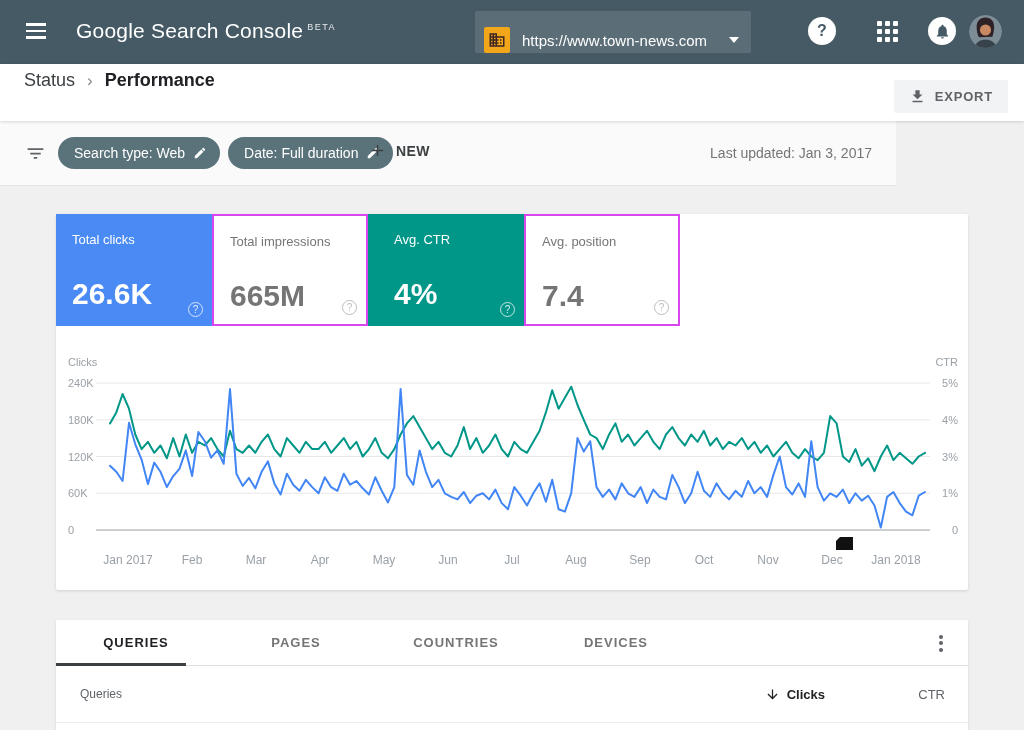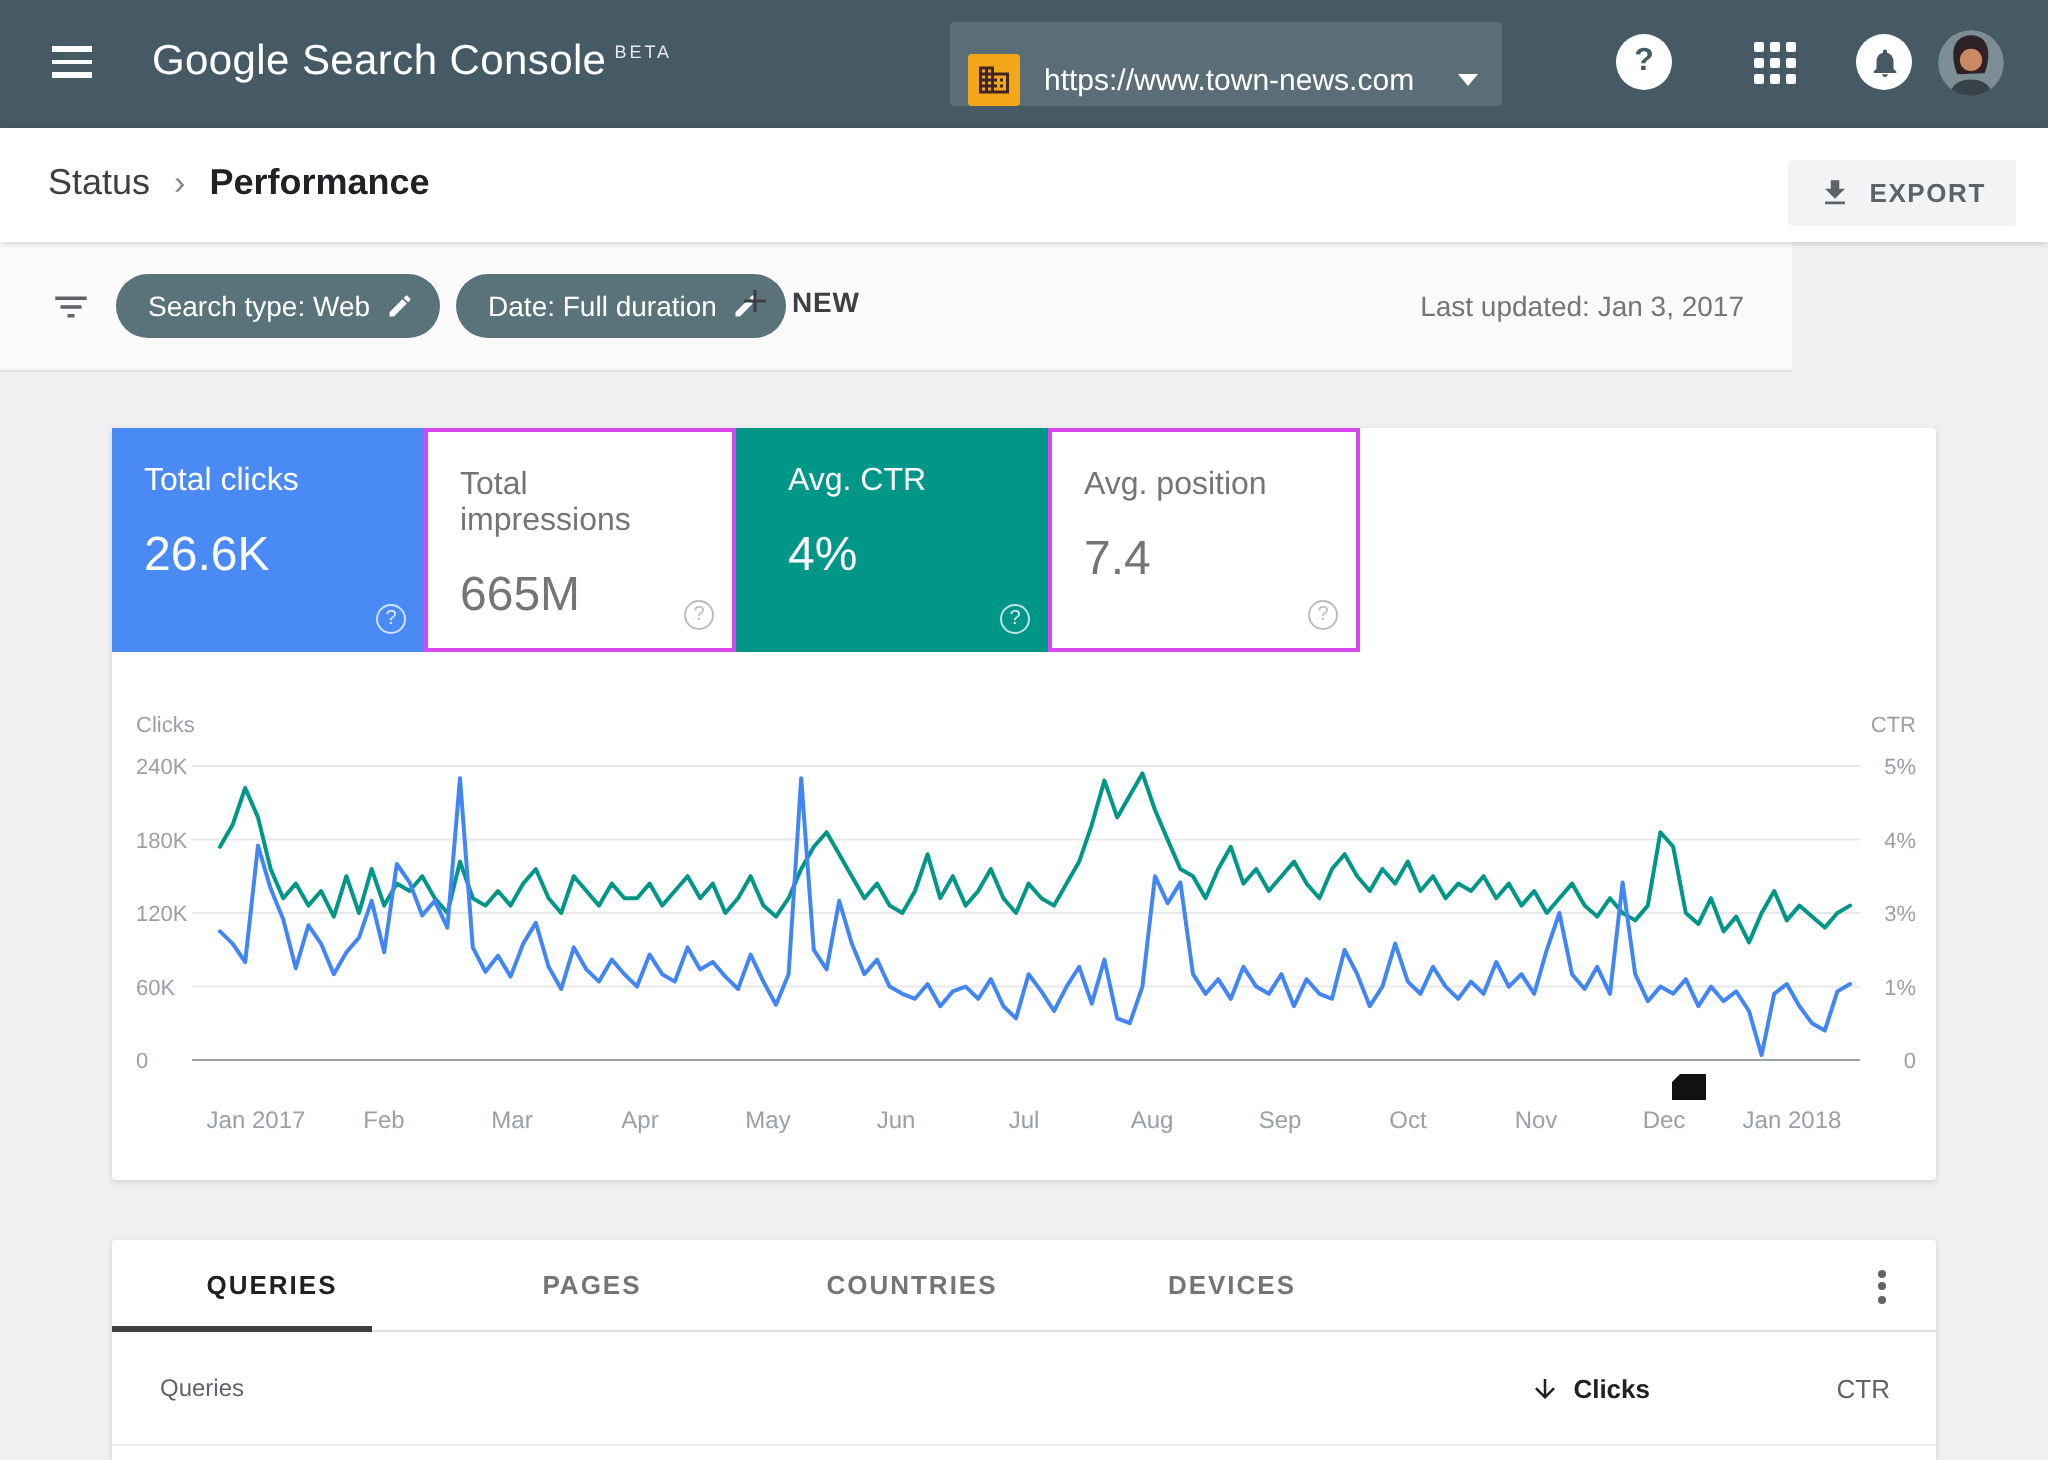--- a/index.html
+++ b/index.html
@@ -27,21 +27,21 @@
   .apps { left:877px; top:21px; width:22px; height:22px; border-radius:0;
           display:grid; grid-template-columns:repeat(3,5px); grid-template-rows:repeat(3,5px);
           gap:3px; }
   .apps i { background:#fff; border-radius:1px; }
   .bell-circ { left:928px; background:#fff; display:flex; align-items:center; justify-content:center; }
   .avatar { left:969px; top:15px; width:33px; height:33px; overflow:hidden; }
 
   
   .pagehead { position:relative; width:1024px; height:57px; background:#fff;
               box-shadow:0 1px 3px rgba(0,0,0,.14); z-index:5; }
-  .crumbs { position:absolute; left:24px; top:17px; font-size:18px; color:#3c4043;
+  .crumbs { position:absolute; left:24px; top:6px; font-size:18px; color:#3c4043;
             display:flex; align-items:flex-end; gap:12px; }
   .crumb-sep { color:#80868b; font-size:17px; }
   .crumb-current { font-weight:bold; color:#202124; }
   .export-btn { position:absolute; right:16px; top:16px; height:33px; background:#f1f3f4;
                 border:none; border-radius:2px; display:flex; align-items:center; gap:9px;
                 padding:0 15px; color:#5f6368; font-size:13px; font-weight:bold;
                 letter-spacing:.8px; cursor:pointer; font-family:inherit; }
 
   
   .filterbar { position:relative; width:896px; height:65px; background:#fafafa;
@@ -58,22 +58,22 @@
   
   .card { position:absolute; left:56px; width:912px; background:#fff; border-radius:2px;
           box-shadow:0 1px 3px rgba(0,0,0,.13); }
   .chart-card { top:214px; height:376px; }
   .table-card { top:620px; height:140px; }
 
   
   .metrics-row { display:flex; height:112px; }
   .metric { width:156px; height:112px; position:relative; padding:18px 16px; cursor:pointer; }
   .metric.plain { border:2px solid #d946ef; }
-  .m-label { font-size:16px; color:#757575; }
-  .m-value { font-size:24px; color:#757575; margin-top:14px; font-weight:400; }
+  .m-label { font-size:13px; color:#757575; }
+  .m-value { font-size:30px; color:#757575; margin-top:30px; font-weight:700; }
   .metric.sel .m-label, .metric.sel .m-value { color:#fff; }
   .metric.sel-blue { background:#4a8af4; }
   .metric.sel-teal { background:#009688;padding-left:26px; }
   .m-help { position:absolute; right:9px; bottom:9px; width:15px; height:15px; border-radius:50%;
             border:1px solid #b9bdc1; color:#b9bdc1; font-size:10px; line-height:13px;
             text-align:center; cursor:pointer; }
   .metric.sel .m-help { border-color:rgba(255,255,255,.75); color:rgba(255,255,255,.85); }
 
   
   #chart-svg { display:block; margin-top:24px; }

